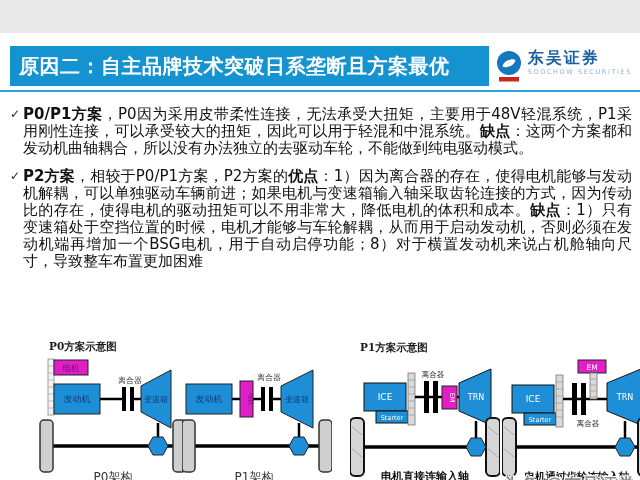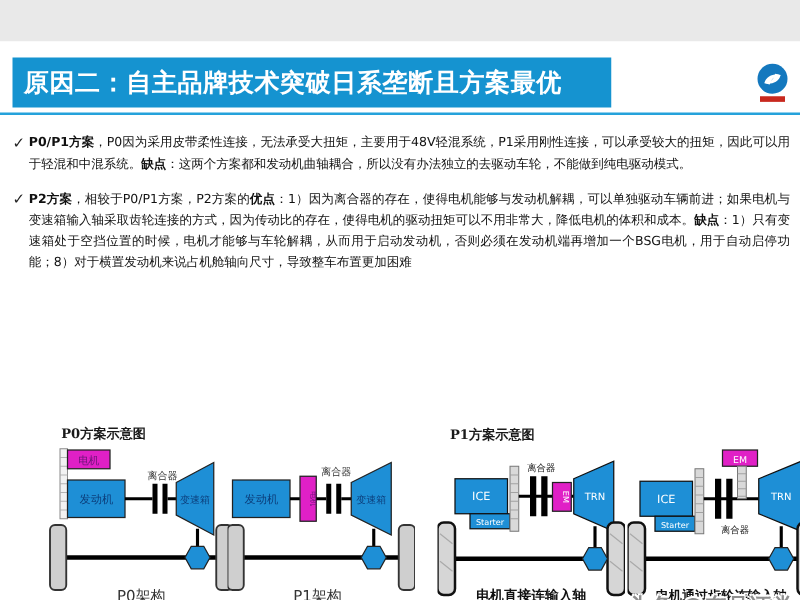--- a/index.html
+++ b/index.html
@@ -18,21 +18,21 @@
   .logo-texts{display:flex;flex-direction:column;line-height:1;}
   .logo-cn{color:#1a5f9e;font-weight:bold;font-size:16px;letter-spacing:2px;}
   .logo-en{color:#8ab8d8;font-size:6.5px;letter-spacing:1.6px;margin-top:3px;}
   .header-rule{position:absolute;left:0;top:57px;width:640px;height:2px;background:#25a2db;}
   
   .content{position:absolute;left:10px;top:67px;width:622px;color:#111;}
   .section-heading{color:#c00000;font-weight:bold;font-size:13px;line-height:16px;}
   .section-heading .diamond{font-size:11px;margin-right:2px;}
   .bullet{display:flex;margin-top:6px;}
   .bullet .check{font-weight:bold;font-size:12px;width:13px;flex:none;color:#222;line-height:17px;}
-  .bullet p{margin:0;font-size:10px;line-height:17px;text-align:justify;}
+  .bullet p{margin:0;font-size:15px;line-height:17px;text-align:justify;}
   .b{font-weight:bold;}
   .bullet.second{margin-top:11px;}
   
   .figures{position:absolute;left:16px;top:298px;width:640px;height:158px;}
   .fig-title{
     position:absolute;font-family:"DejaVu Serif","Liberation Serif",serif;
     font-weight:bold;font-size:10.5px;color:#1a1a1a;white-space:nowrap;
   }
   .fig-title.lt{left:33px;top:9px;}
   .fig-title.rt{left:344px;top:10px;text-align:center;}
@@ -70,20 +70,24 @@
   <div class="title-bar">
     <span>原因二：自主品牌技术突破日系垄断且方案最优</span>
   </div>
   <div class="logo">
     <svg width="28" height="33" viewBox="0 0 28 33">
       <circle cx="14" cy="13" r="12" fill="#1478be"></circle>
       <path d="M7.5,16.5 C9,9.5 18,8.5 20.5,10.5 C16,10.8 12.8,12.8 11.8,17.5 Z" fill="#ffffff"></path>
       <path d="M20.5,10 C19,17 10,18 7.5,16 C12,15.7 15.2,13.7 16.2,9 Z" fill="#ffffff"></path>
       <rect x="4" y="27" width="20" height="4.5" fill="#c8281e"></rect>
     </svg>
+    <div class="logo-texts">
+      <div class="logo-cn">东吴证券</div>
+      <div class="logo-en">SOOCHOW SECURITIES</div>
+    </div>
   </div>
   <div class="header-rule"></div>
 
   <div class="content">
 
     <div class="bullet">
       <span class="check">✓</span>
       <p><span class="b">P0/P1方案</span><span>，P0因为采用皮带柔性连接，无法承受大扭矩，主要用于48V轻混系统，P1采用刚性连接，可以承受较大的扭矩，因此可以用于轻混和中混系统。</span><span class="b">缺点</span><span>：这两个方案都和发动机曲轴耦合，所以没有办法独立的去驱动车轮，不能做到纯电驱动模式。</span></p>
     </div>
 

